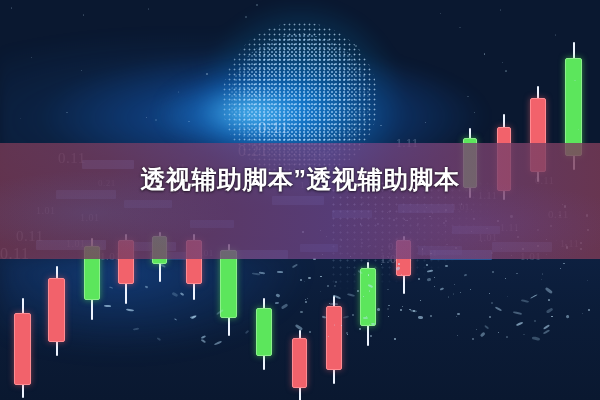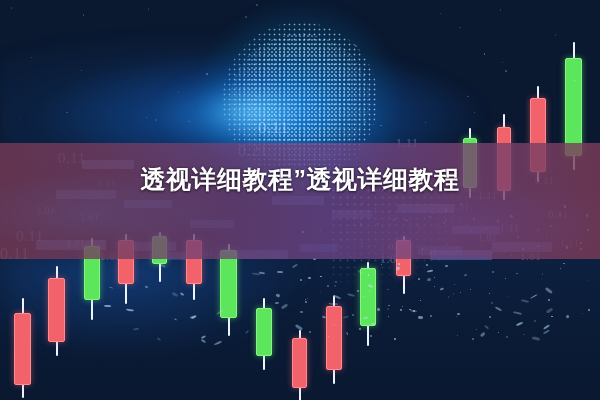--- a/index.html
+++ b/index.html
@@ -505,16 +505,16 @@
       <div class="spark" style="left: 206.294px; top: 73.2604px; width: 1.84935px; height: 1.84935px; opacity: 0.45;"></div>
       <div class="spark" style="left: 577.579px; top: 128.952px; width: 1.27246px; height: 1.27246px; opacity: 0.24;"></div>
       <div class="spark" style="left: 439.699px; top: 13.15px; width: 1.17085px; height: 1.17085px; opacity: 0.28;"></div>
       <div class="spark" style="left: 241.988px; top: 120.932px; width: 1.22132px; height: 1.22132px; opacity: 0.37;"></div>
     </div>
 
   <div class="layer" id="band"></div>
   <div class="layer" id="band-tex"></div>
 
   <div id="headline">
-    <span class="l2">透视详细教程”透视详细教程</span>
+    <span class="l2">透视辅助脚本”透视辅助脚本</span>
   </div>
 
 </div>
 
 </body></html>

